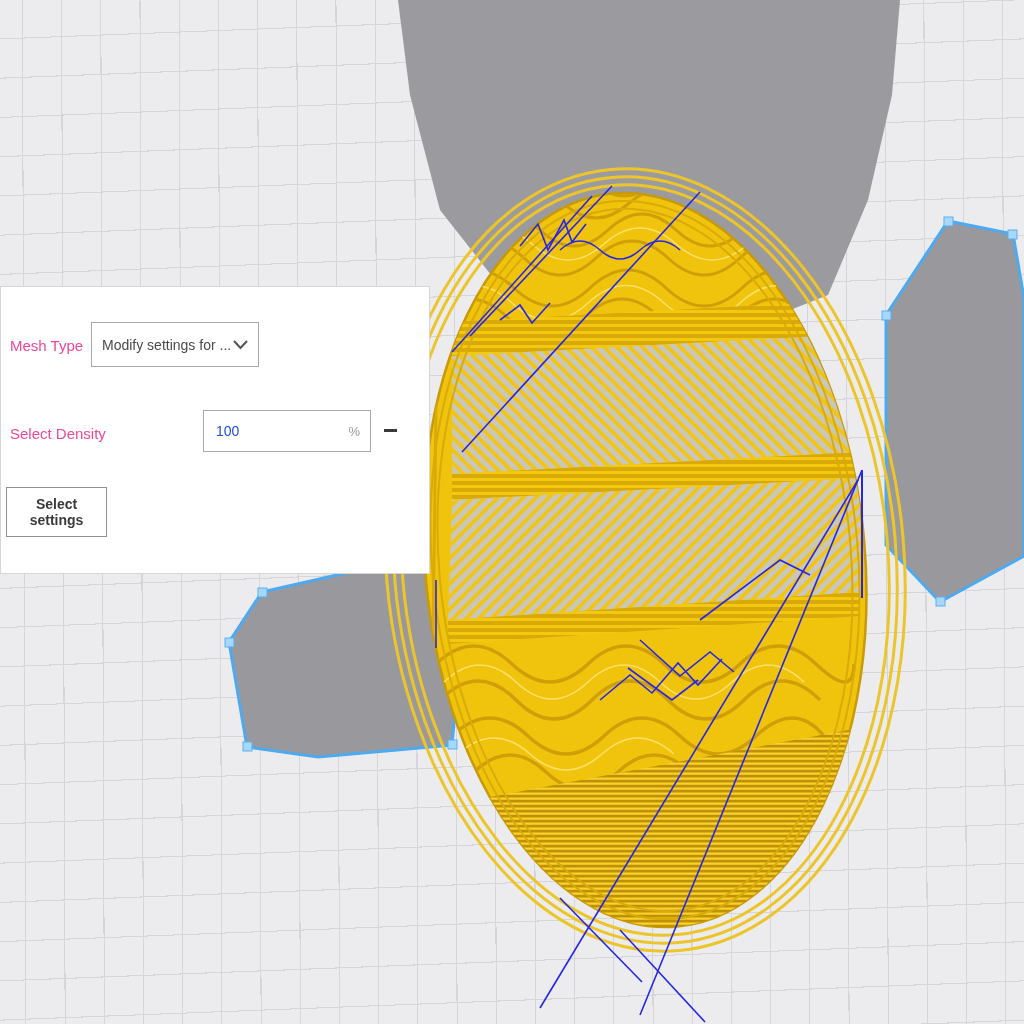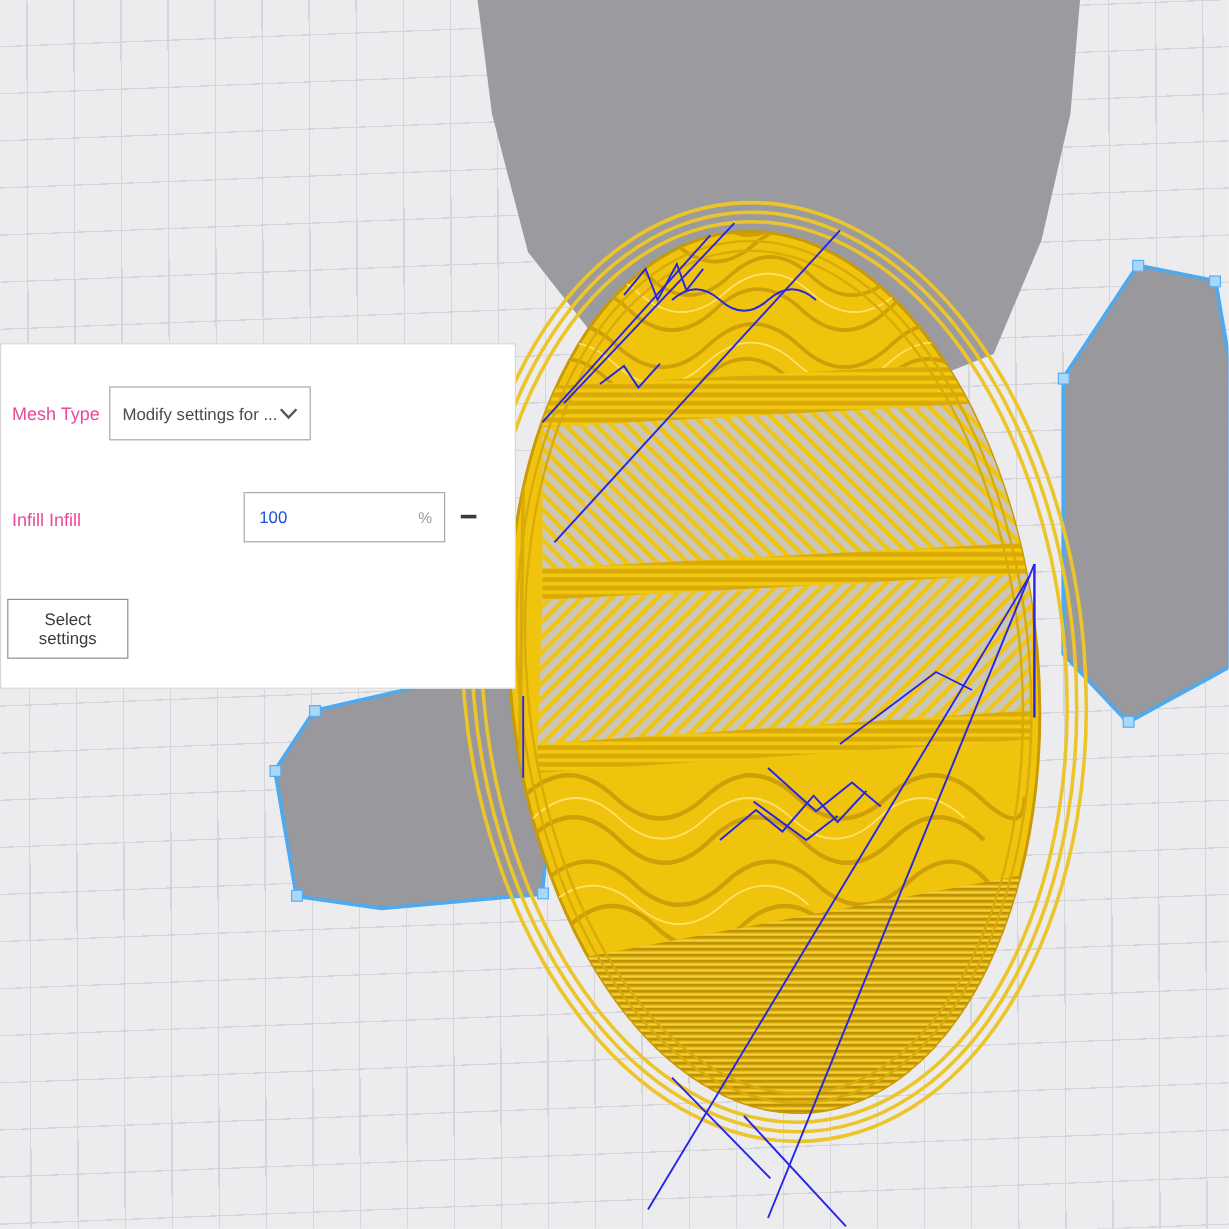--- a/index.html
+++ b/index.html
@@ -25,23 +25,23 @@
   .dropdown-text{overflow:hidden;white-space:nowrap;}
   .chev{margin-left:auto;flex:0 0 auto;display:flex;}
   .input-wrap{position:absolute;left:202px;top:123px;width:168px;height:42px;border:1px solid #a9a9a9;
     box-sizing:border-box;display:flex;align-items:center;padding:0 10px;background:#fff;}
   .input-wrap input{border:none;outline:none;width:100%;font-size:14px;color:#1d4ed8;
     font-family:"Liberation Sans",sans-serif;background:transparent;}
   .unit{color:#9a9a9a;font-size:13px;flex:0 0 auto;}
   .minus-btn{position:absolute;left:379px;top:133px;width:20px;height:20px;display:flex;
     align-items:center;justify-content:center;cursor:pointer;}
   .minus-bar{width:13px;height:3px;background:#3a3a3a;}
-  .select-btn{position:absolute;left:5px;top:212px;width:101px;height:50px;background:#fff;
+  .select-btn{position:absolute;left:5px;top:200px;width:101px;height:50px;background:#fff;
     border:1px solid #8f8f8f;font-size:14px;color:#3a3a3a;font-family:"Liberation Sans",sans-serif;
-    cursor:pointer;padding:0 4px;}
+    cursor:pointer;padding:0 4px;font-weight:bold;}
 </style>
 </head>
 <body>
 
 <div id="stage">
   <div id="grid"></div>
 
   <svg id="scene" viewBox="0 0 1024 1024">
     <defs>
       <pattern id="stripes" patternUnits="userSpaceOnUse" width="10" height="7">
@@ -166,21 +166,21 @@
 
     <div class="dropdown">
       <span class="dropdown-text">Modify settings for ...</span>
       <span class="chev">
         <svg width="15" height="10" viewBox="0 0 15 10">
           <polyline points="1,1 7.5,8 14,1" fill="none" stroke="#555" stroke-width="2"></polyline>
         </svg>
       </span>
     </div>
 
-    <div class="lbl lbl-infill">Infill Infill</div>
+    <div class="lbl lbl-infill">Select Density</div>
 
     <div class="input-wrap">
       <input type="text" value="100" style="">
       <span class="unit">%</span>
     </div>
 
     <div class="minus-btn">
       <div class="minus-bar"></div>
     </div>
 

